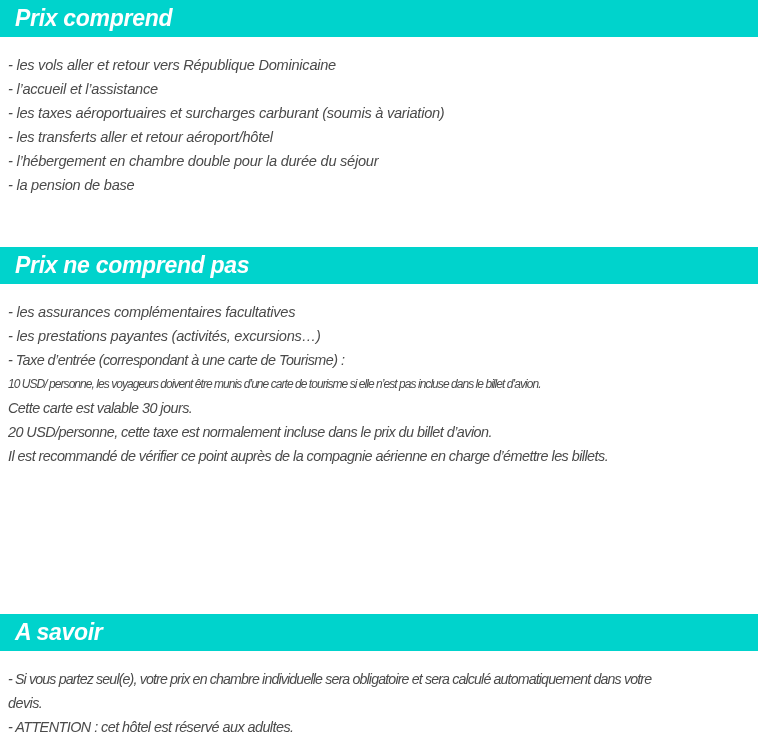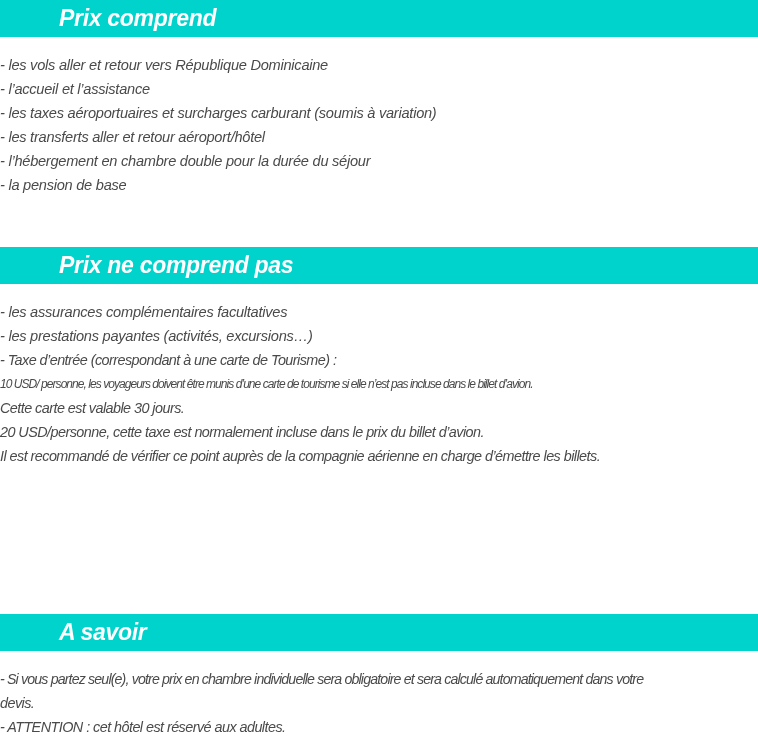--- a/index.html
+++ b/index.html
@@ -7,23 +7,22 @@
          font-family: "Liberation Sans", sans-serif; }
   .section-header {
     position: absolute; left: 0; width: 758px; height: 37px;
     background: #00d3cc;
   }
   .section-title {
     position: absolute; left: 15px; top: 3px;
     color: #ffffff; font-style: italic; font-weight: bold;
     font-size: 23px; line-height: 30px; letter-spacing: -0.3px;
     font-family: "Liberation Sans", sans-serif;
-    margin-left: 44px;
   }
-  .lines { position: absolute; left: 0; width: 742px; }
+  .lines { position: absolute; left: 8px; width: 742px; }
   .line {
     display: block; height: 24px; line-height: 24px;
     font-style: italic; font-size: 14.6px; color: #4a4a4a;
     white-space: nowrap; letter-spacing: -0.25px;
     font-family: "Liberation Sans", sans-serif;
   }
   .line.tight { letter-spacing: -0.55px; font-size: 14.4px; }
 </style>
 </head>
 <body>

